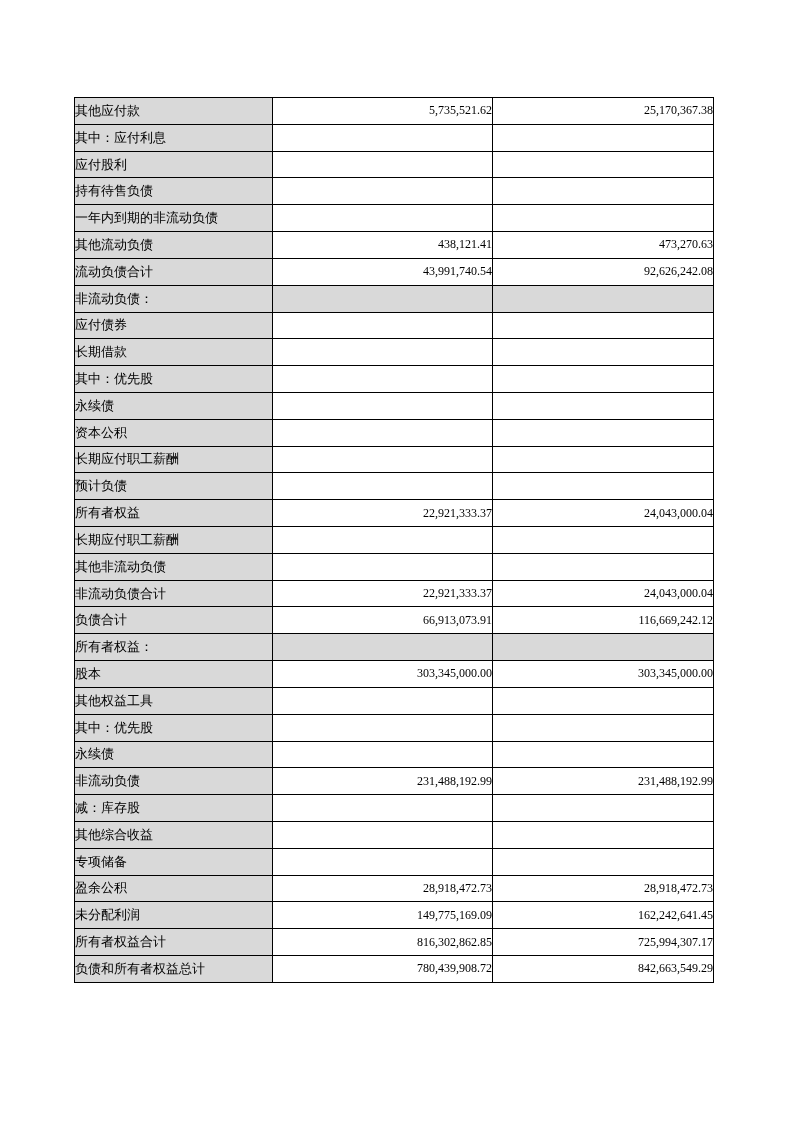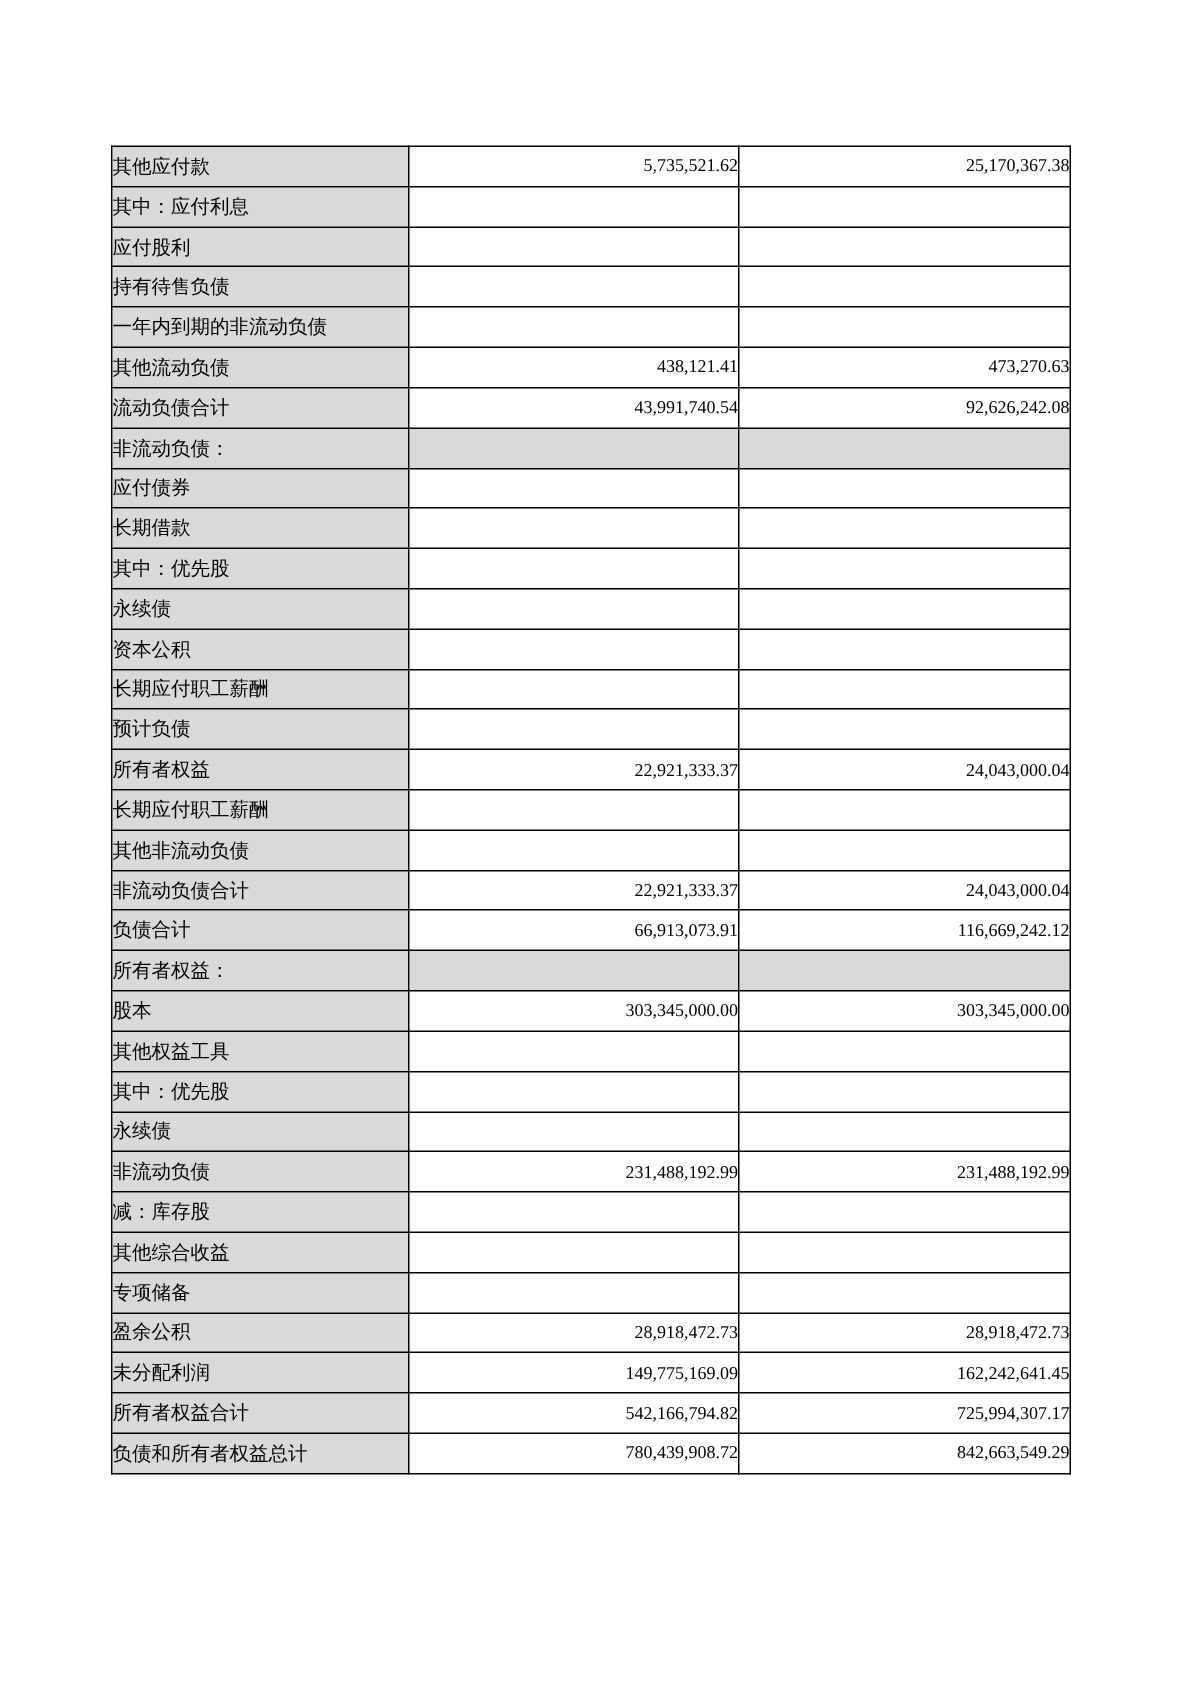--- a/index.html
+++ b/index.html
@@ -216,21 +216,21 @@
           <td class="num">28,918,472.73</td>
           <td class="num">28,918,472.73</td>
         </tr>
         <tr>
           <td class="label ind1">未分配利润</td>
           <td class="num">149,775,169.09</td>
           <td class="num">162,242,641.45</td>
         </tr>
         <tr>
           <td class="label ind0">所有者权益合计</td>
-          <td class="num">542,166,794.82</td>
+          <td class="num">816,302,862.85</td>
           <td class="num">725,994,307.17</td>
         </tr>
         <tr>
           <td class="label ind0">负债和所有者权益总计</td>
           <td class="num">780,439,908.72</td>
           <td class="num">842,663,549.29</td>
         </tr>
       </tbody>
   </table>
 </div>

